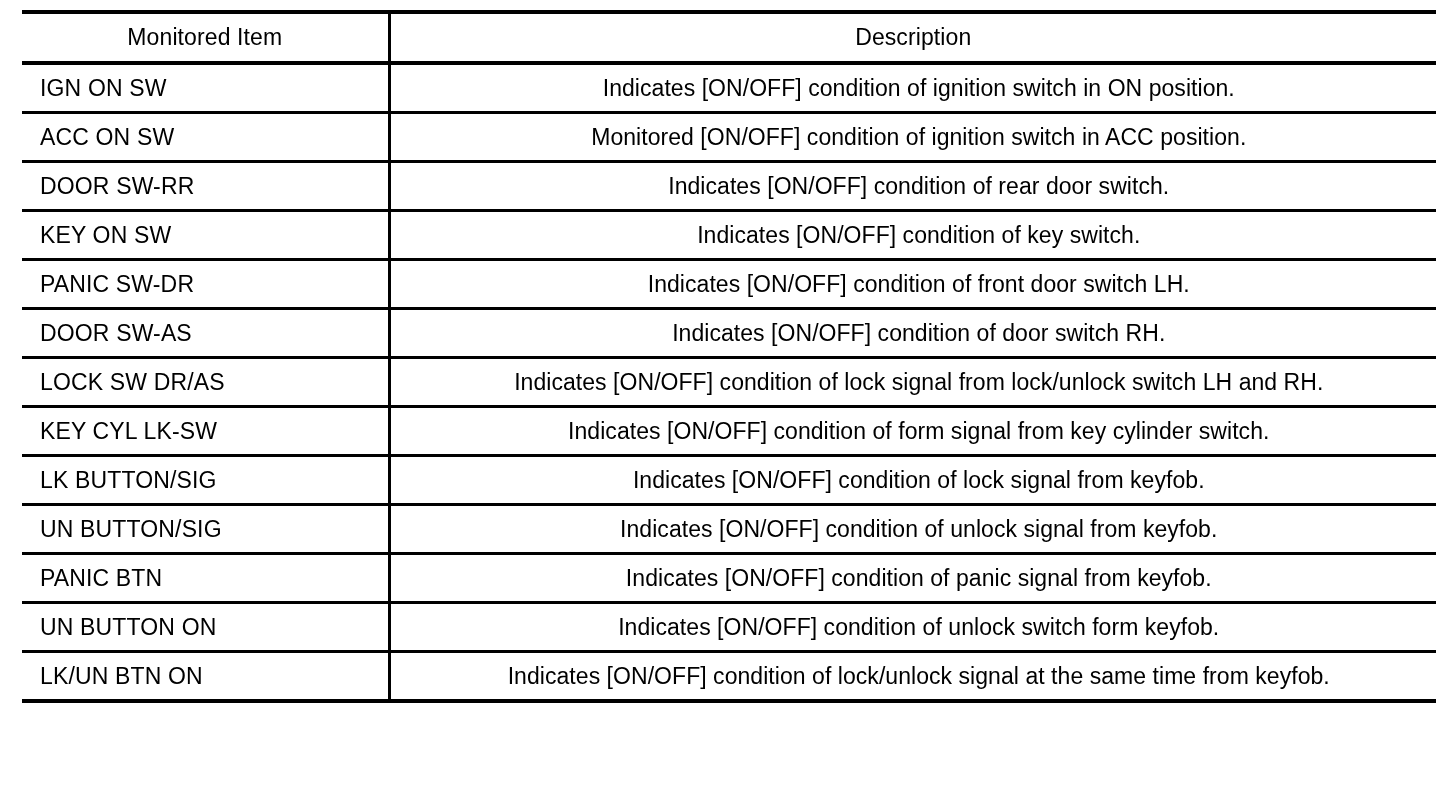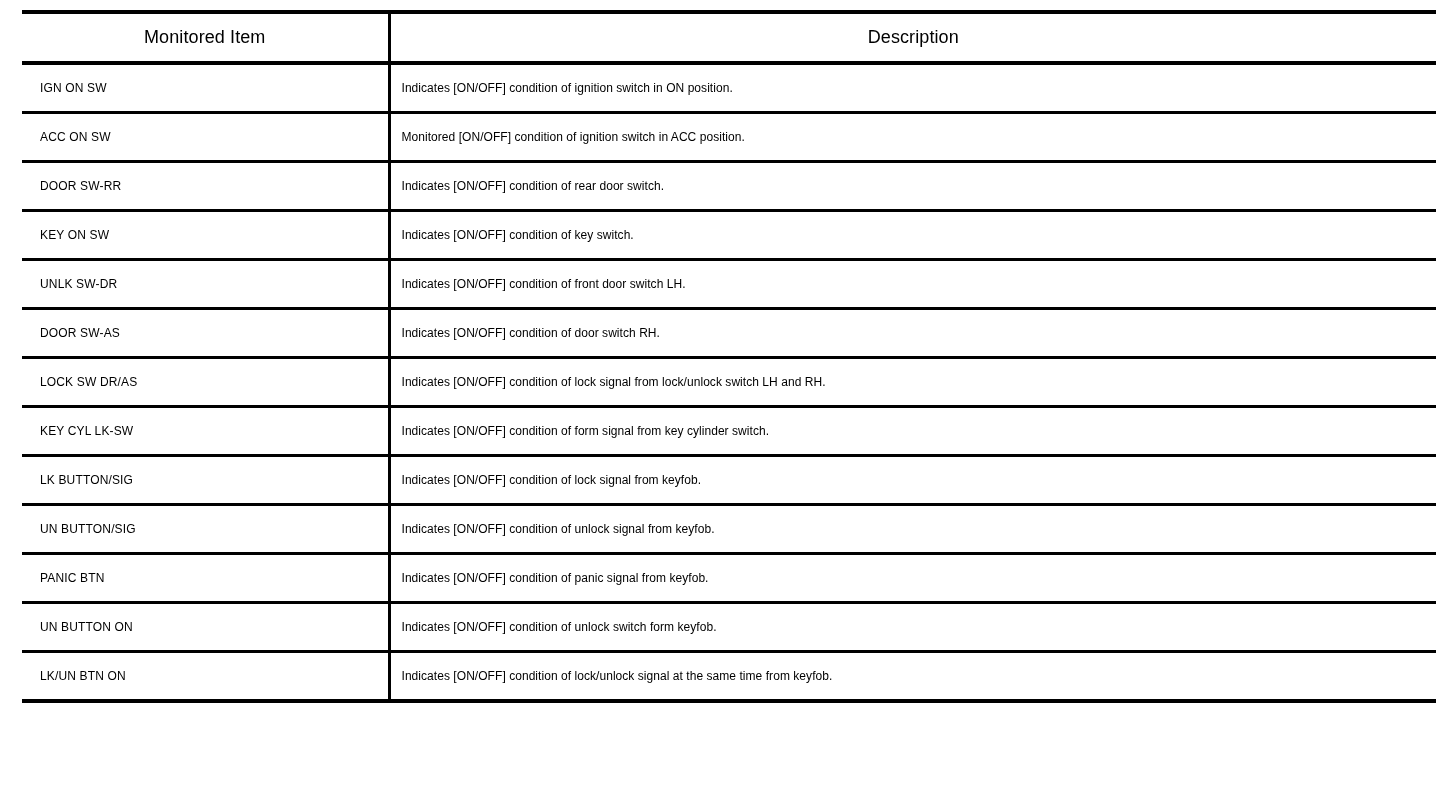--- a/index.html
+++ b/index.html
@@ -47,42 +47,43 @@
   
   table.spec-table th.cell-item,
   table.spec-table td.cell-item {
     border-right: 3px solid #000;
   }
 
   th.cell-item, th.cell-desc {
     height: 47px;
     padding: 0;
     font-weight: normal;
-    font-size: 18px;
+    font-size: 23px;
     vertical-align: middle;
     letter-spacing: 0.1px;
   }
 
   td.cell-item, td.cell-desc {
     height: 46px;
     padding: 0;
-    font-size: 12px;
+    font-size: 23px;
     vertical-align: middle;
     white-space: nowrap;
     overflow: hidden;
   }
 
   td.cell-item {
     padding-left: 18px;
     letter-spacing: 0.15px;
   }
 
   td.cell-desc {
     padding-left: 11px;
     letter-spacing: 0.05px;
+    text-align: center;
   }
 
   .hdr-label {
     display: inline-block;
   }
 </style>
 </head>
 <body>
 
 <div id="table-wrap">
@@ -112,21 +113,21 @@
         </tr>
         <tr>
           <td class="cell-item">DOOR SW-RR</td>
           <td class="cell-desc">Indicates [ON/OFF] condition of rear door switch.</td>
         </tr>
         <tr>
           <td class="cell-item">KEY ON SW</td>
           <td class="cell-desc">Indicates [ON/OFF] condition of key switch.</td>
         </tr>
         <tr>
-          <td class="cell-item">UNLK SW-DR</td>
+          <td class="cell-item">PANIC SW-DR</td>
           <td class="cell-desc">Indicates [ON/OFF] condition of front door switch LH.</td>
         </tr>
         <tr>
           <td class="cell-item">DOOR SW-AS</td>
           <td class="cell-desc">Indicates [ON/OFF] condition of door switch RH.</td>
         </tr>
         <tr>
           <td class="cell-item">LOCK SW DR/AS</td>
           <td class="cell-desc">Indicates [ON/OFF] condition of lock signal from lock/unlock switch LH and RH.</td>
         </tr>

